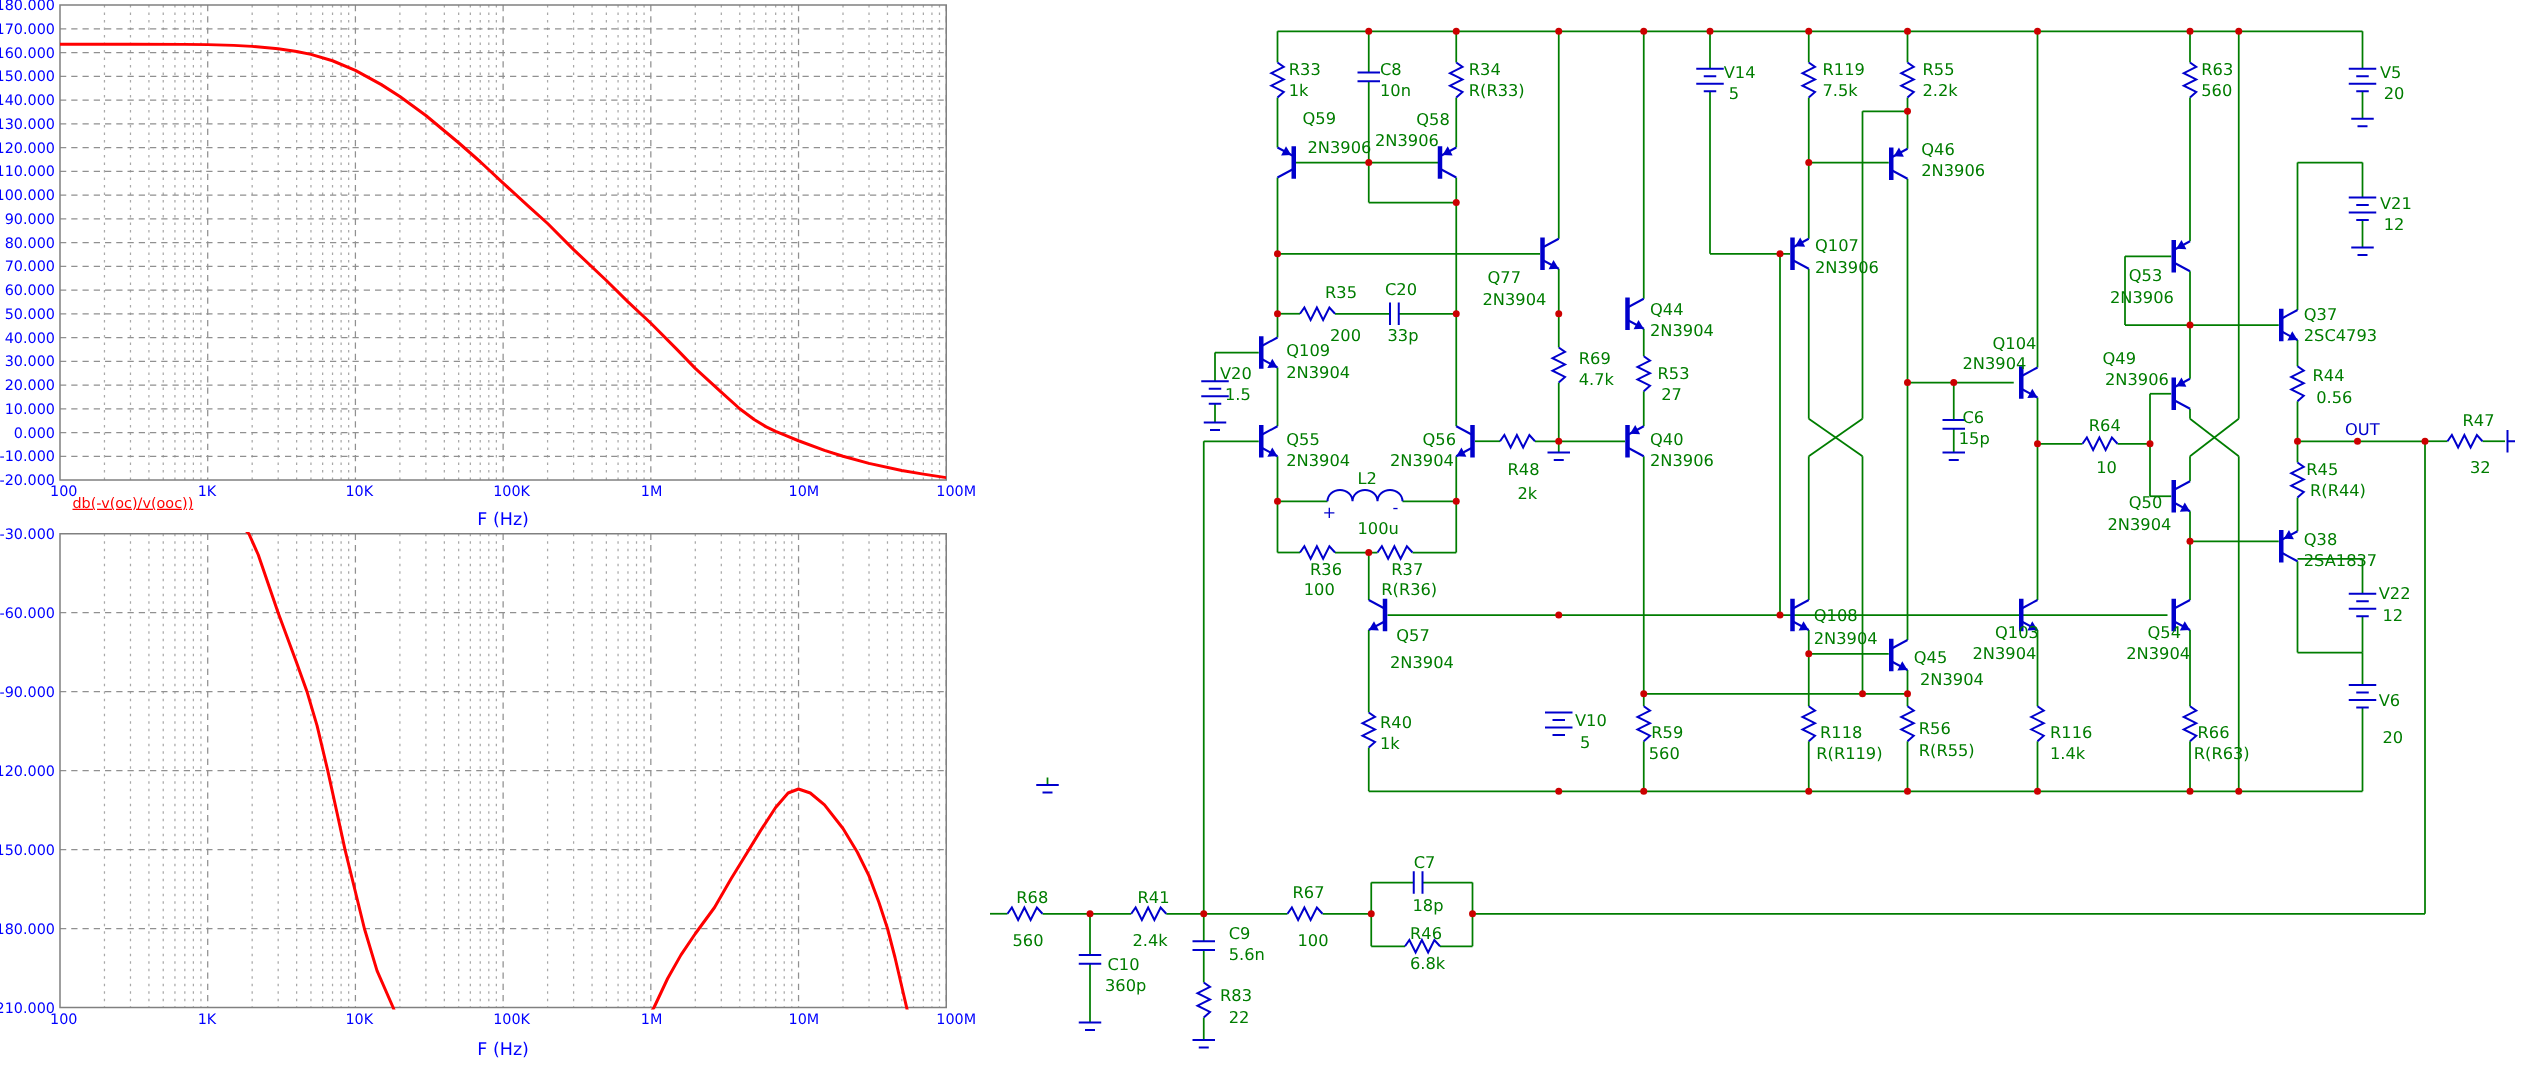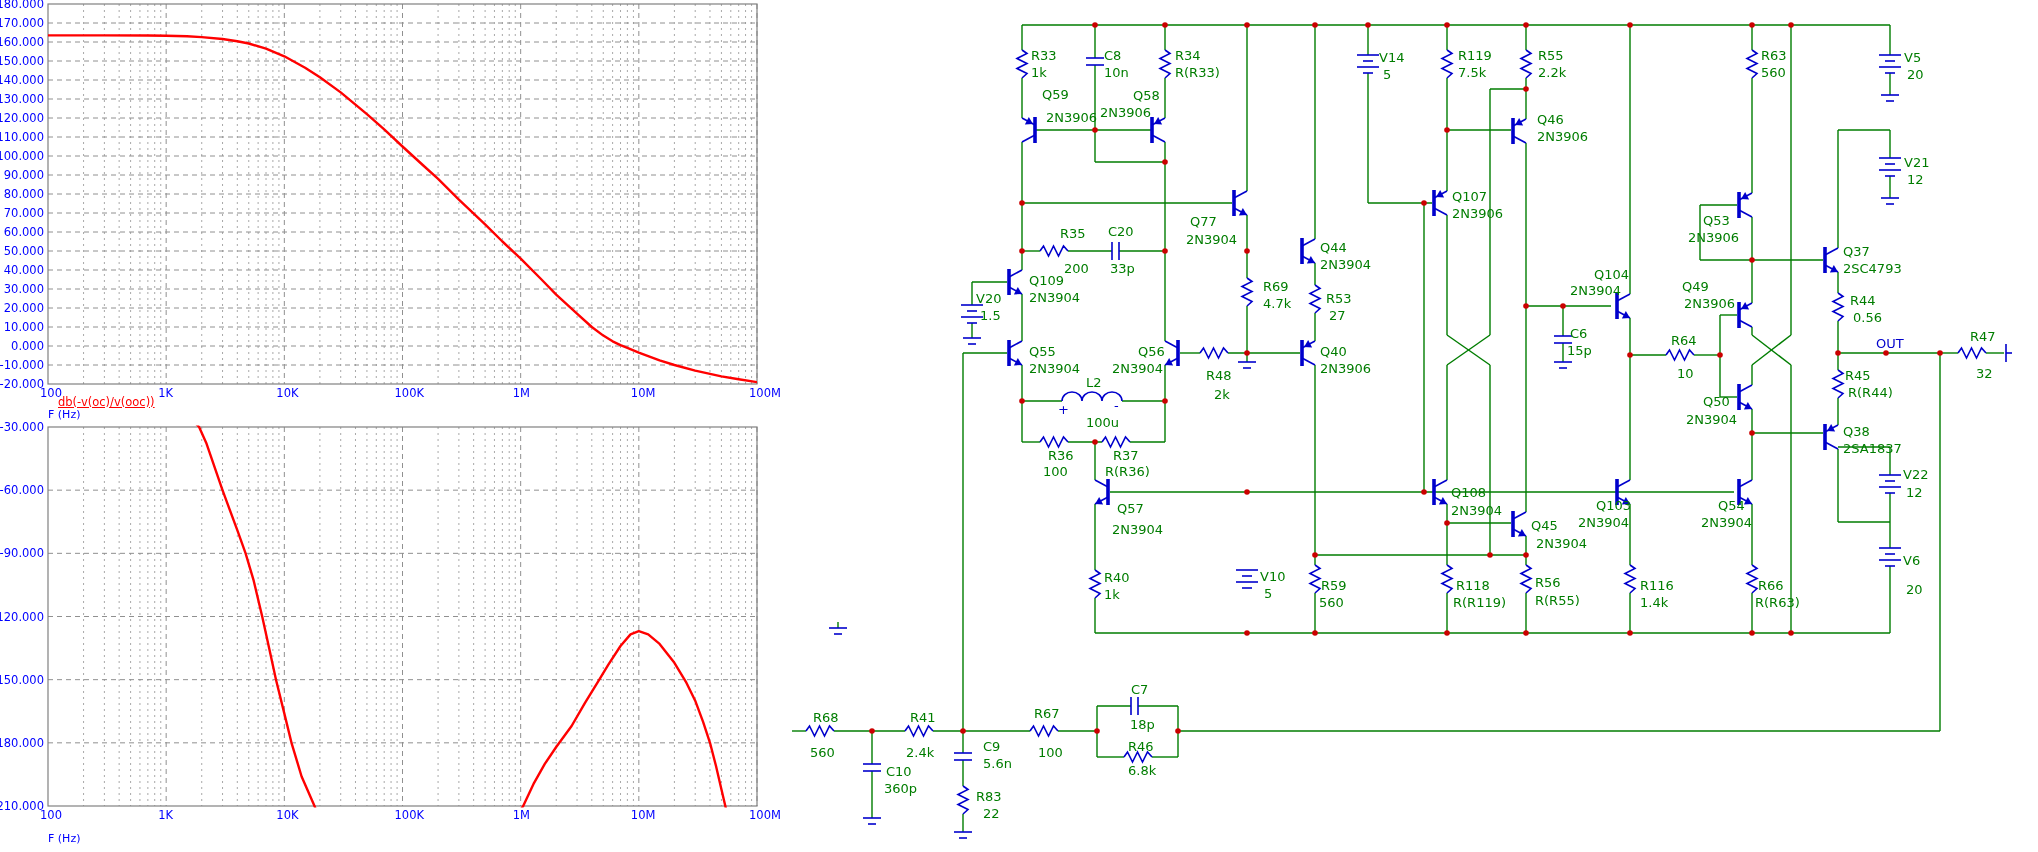--- a/index.html
+++ b/index.html
@@ -1,21 +1,21 @@
 <!DOCTYPE html>
 <html><head>
 <meta charset="utf-8">
 <style>
   html,body{margin:0;padding:0;background:#ffffff;}
   #canvas{position:relative;width:2038px;height:852px;background:#fff;overflow:hidden;
           font-family:"DejaVu Sans","Liberation Sans",sans-serif;}
   svg{position:absolute;left:0;top:0;}
   .trace-label{position:absolute;font-size:11.5px;color:#ff0000;text-align:center;}
   .trace-label.ul{text-decoration:underline;}
-  .axis-title{position:absolute;font-size:11px;color:#0000ff;width:709px;left:48px;}
+  .axis-title{position:absolute;font-size:14px;color:#0000ff;text-align:center;width:709px;left:48px;}
   text{font-family:"DejaVu Sans","Liberation Sans",sans-serif;}
 </style>
 </head>
 <body>
 
 <div id="canvas">
   <svg id="main-svg" width="2038" height="852" viewBox="0 0 2038 852">
     <g id="plot-mag">
         <line x1="83.57171115429378" y1="4" x2="83.57171115429378" y2="384" stroke="#a8a8a8" stroke-width="1" stroke-dasharray="2,4"></line>
         <line x1="104.37982826604014" y1="4" x2="104.37982826604014" y2="384" stroke="#a8a8a8" stroke-width="1" stroke-dasharray="2,4"></line>

